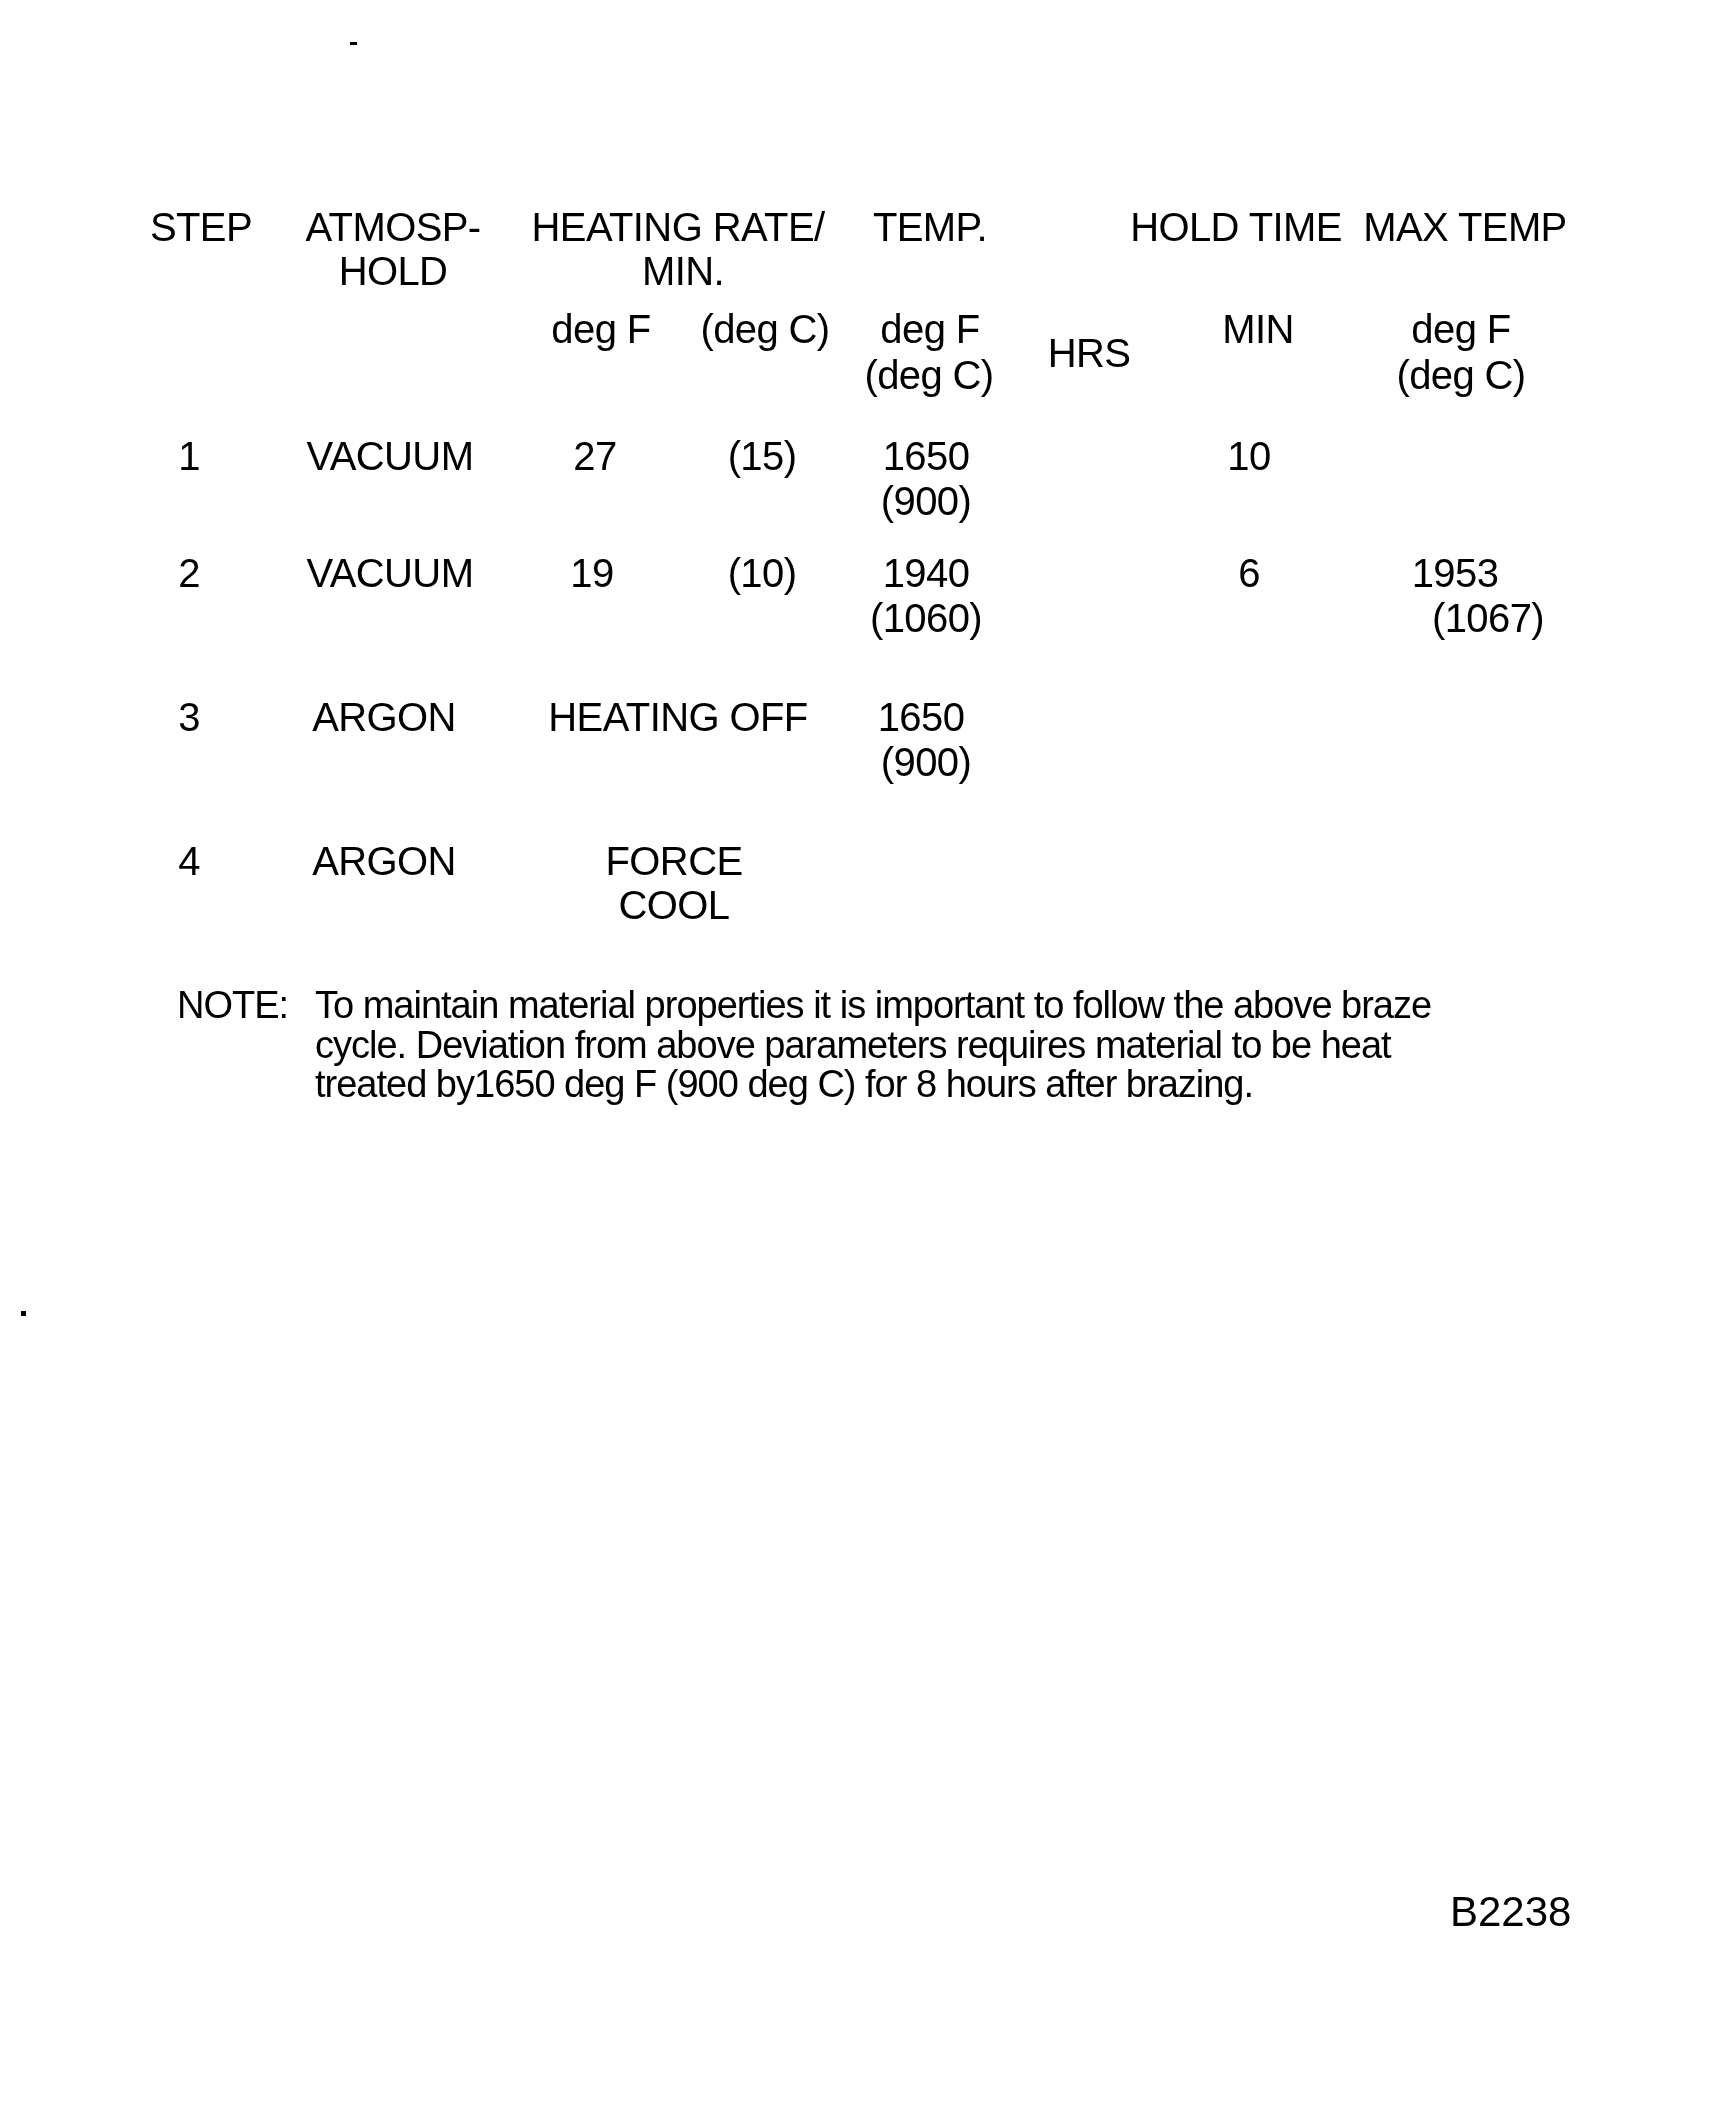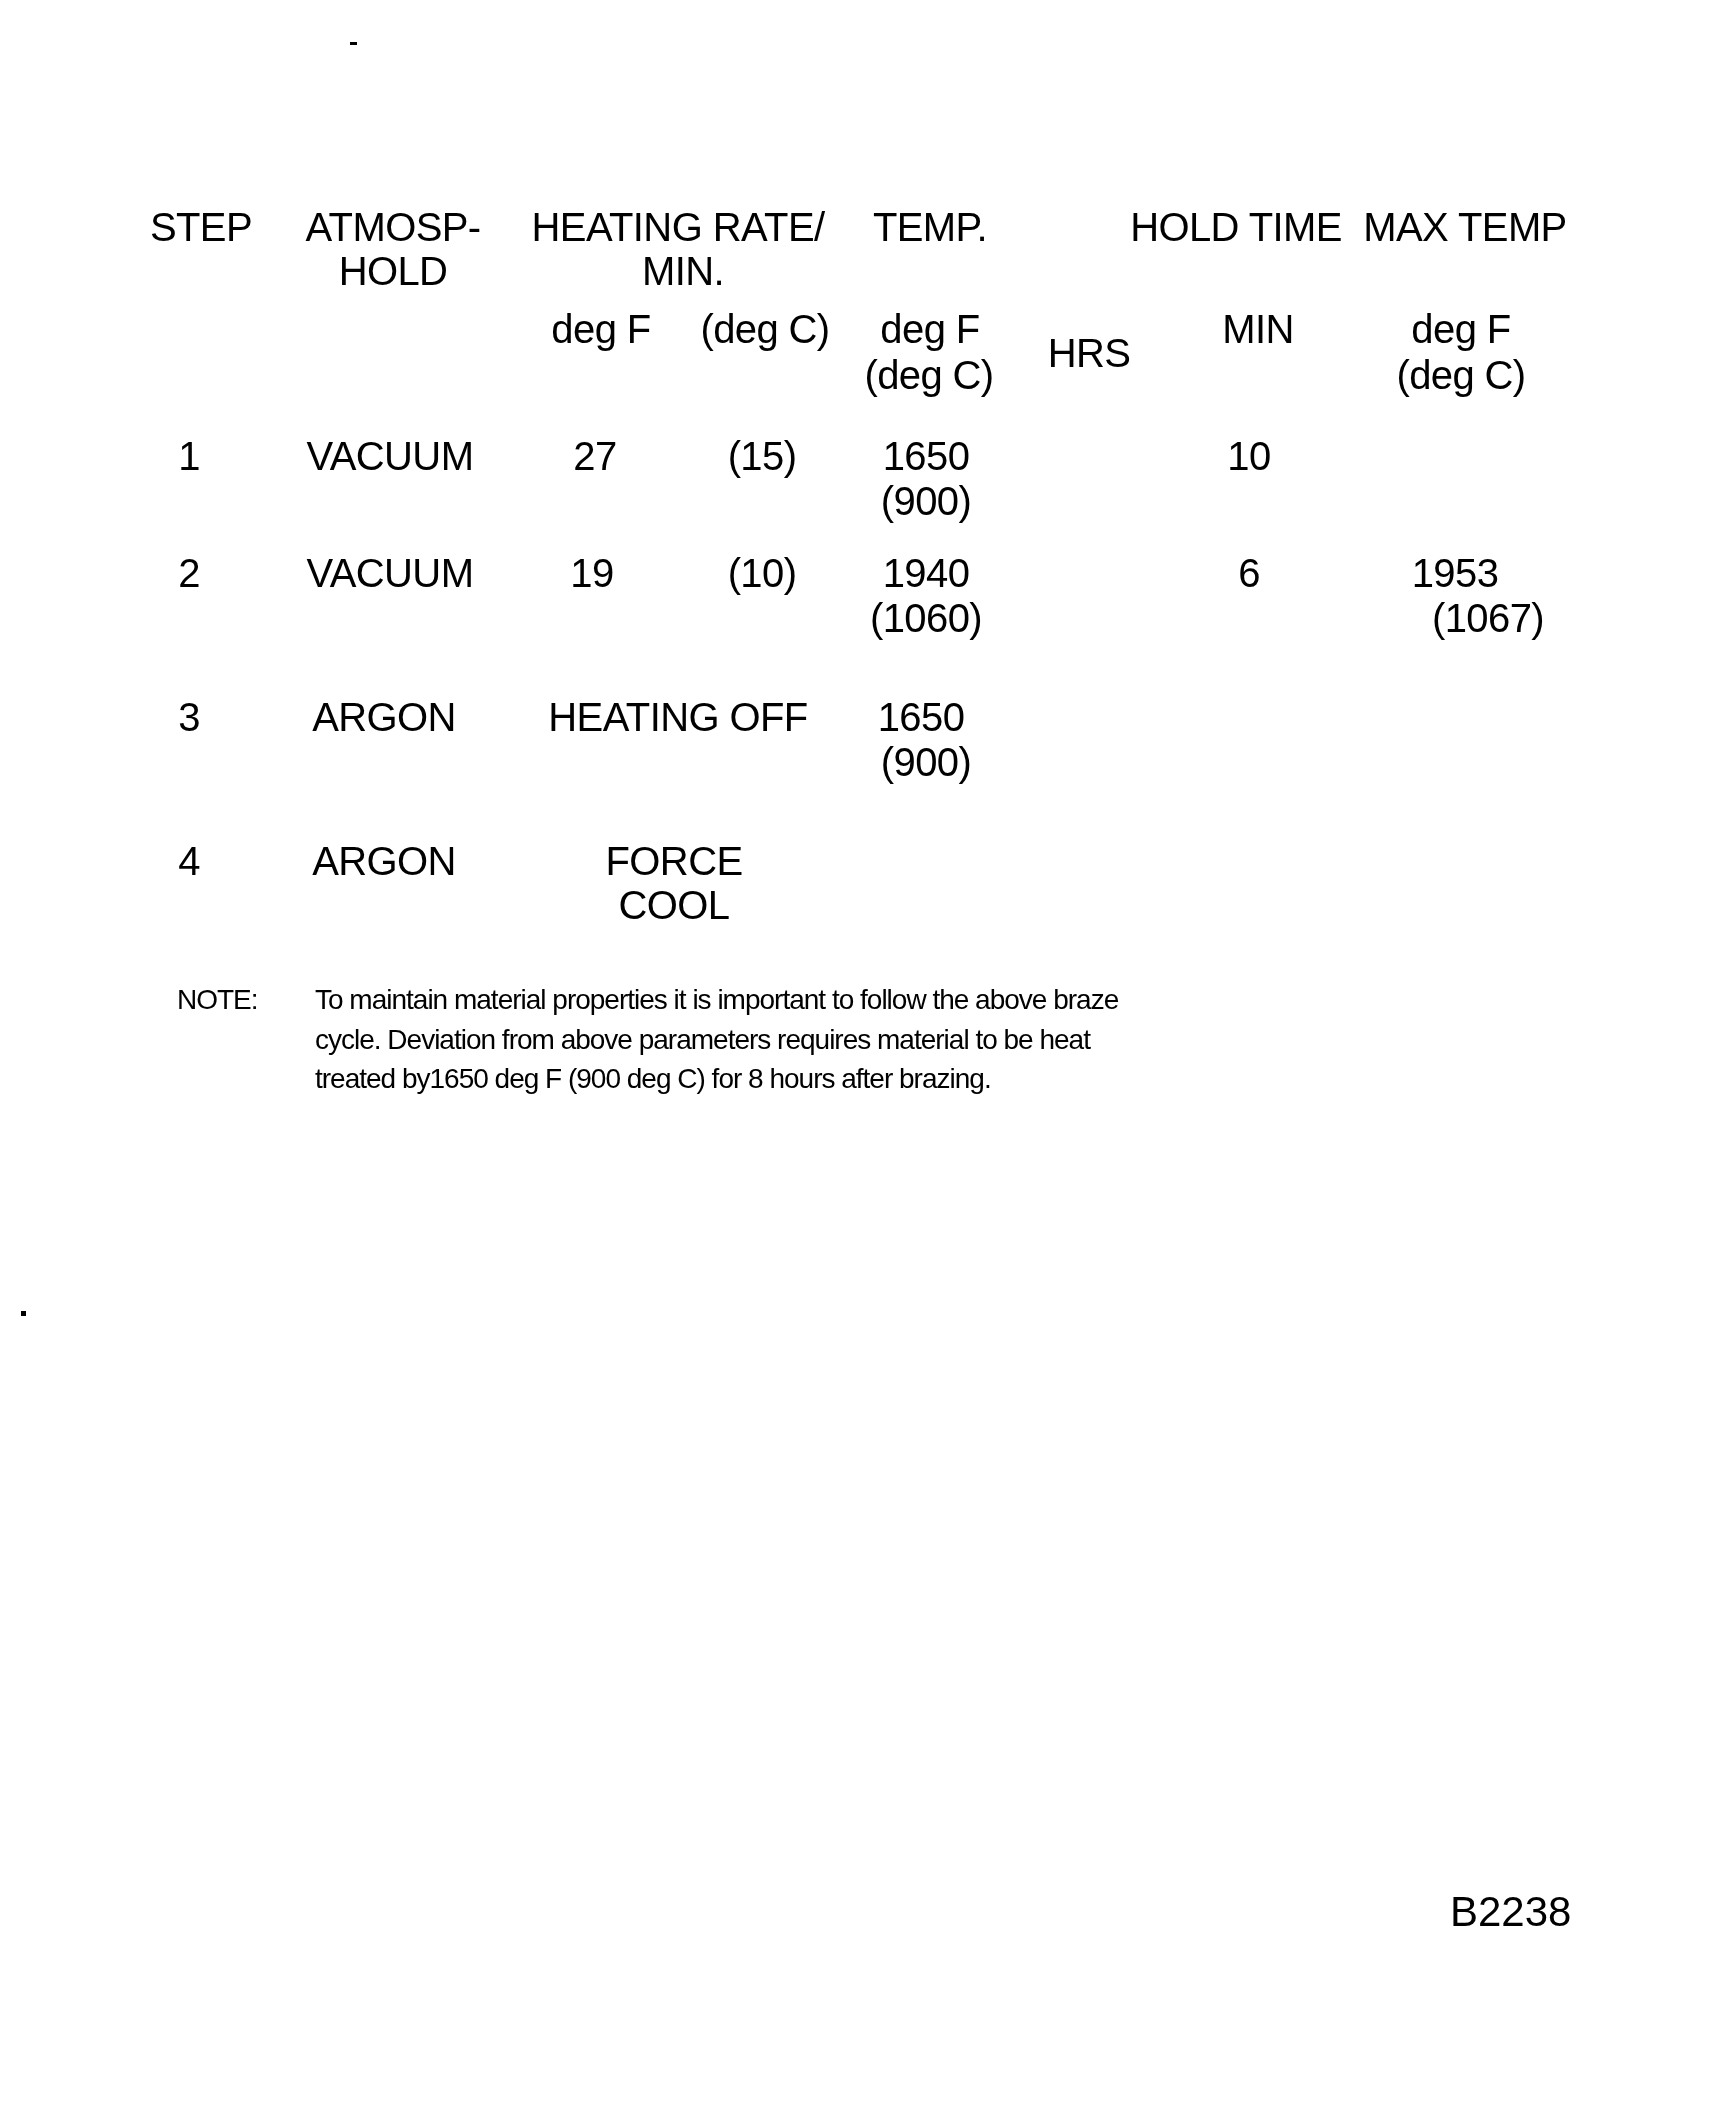--- a/index.html
+++ b/index.html
@@ -15,21 +15,21 @@
   }
   .t{
     position:absolute;
     white-space:nowrap;
     font-size:40px;
     line-height:1;
     letter-spacing:-0.6px;
     font-weight:400;
   }
   .c{transform:translateX(-50%);}
-  .note{font-size:28px;letter-spacing:-1px;}
+  .note{font-size:38px;letter-spacing:-1px;}
   .docnum{font-size:42px;letter-spacing:0;}
   .mark{position:absolute;background:#000000;}
 </style>
 </head>
 <body>
 
 <div class="page">
 
   <div class="mark" style="left:350px;top:42px;width:6.5px;height:3.2px;"></div>
   <div class="mark" style="left:21.4px;top:1311px;width:4.5px;height:4.5px;"></div>

